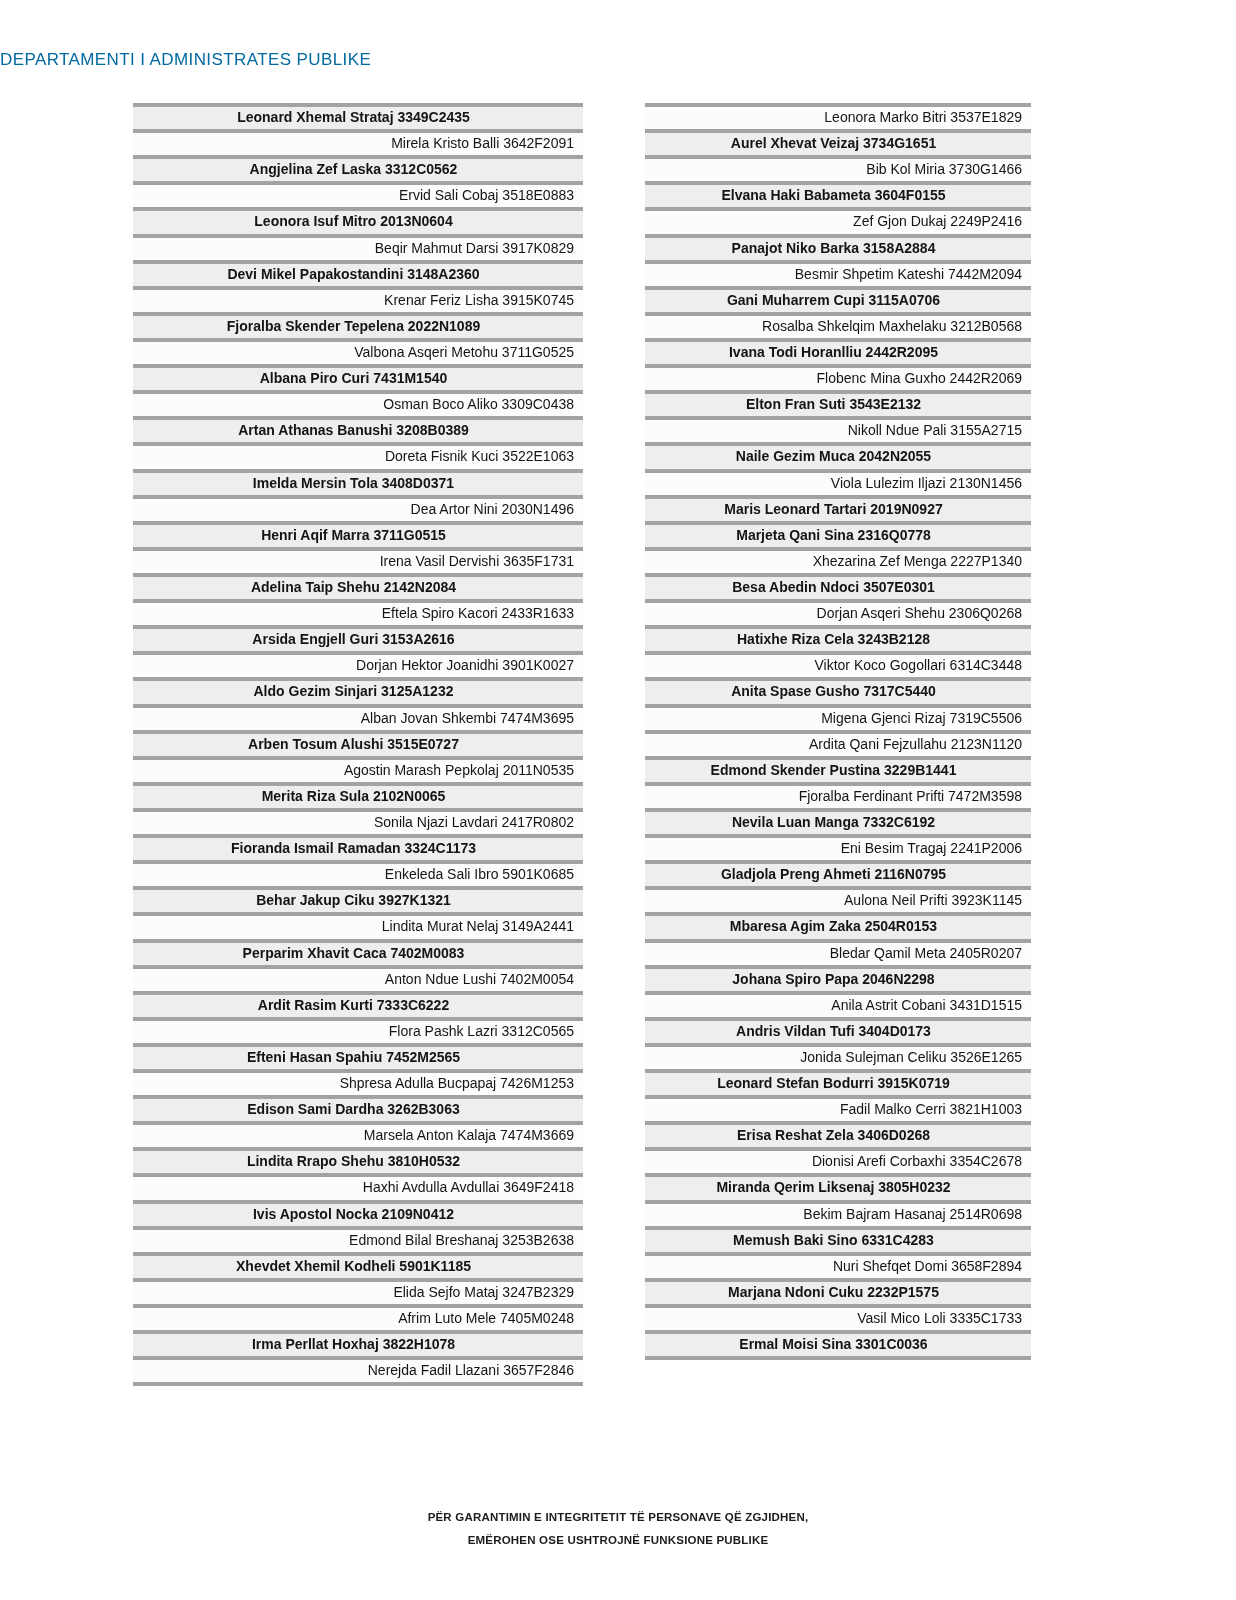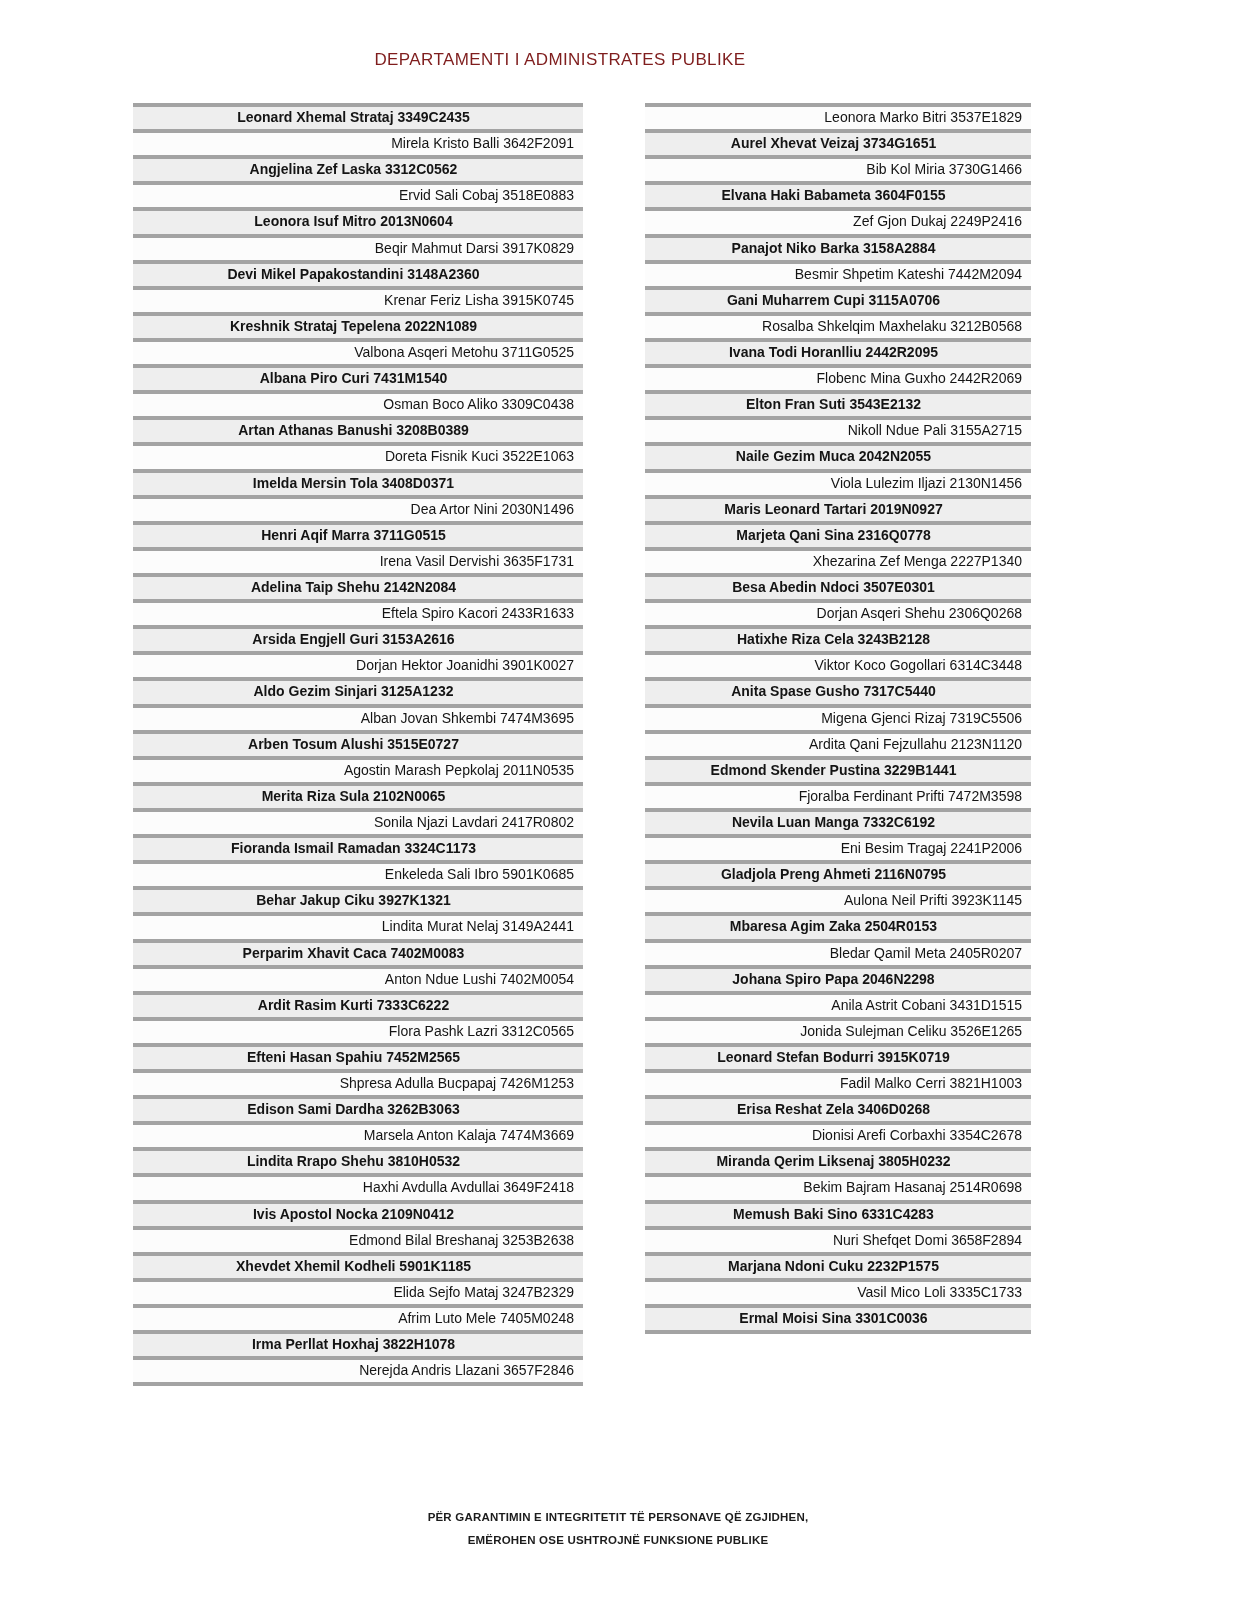--- a/index.html
+++ b/index.html
@@ -13,24 +13,24 @@
     height: 1600px;
     font-family: "Liberation Sans", sans-serif;
     color: var(--text, #1a1a1a);
     overflow: hidden;
   }
   .page-title {
     position: absolute;
     top: 50px;
     left: 0;
     width: 1120px;
-    text-align: center;
+    text-align: left;
     font-size: 17px;
     letter-spacing: 0.4px;
-    color: #7f1d1d;
+    color: #0369a1;
     white-space: nowrap;
   }
   .name-column {
     position: absolute;
     top: 103px;
     border-bottom: 4px solid var(--divider, #a3a3a3);
   }
   .col-left  { left: 133px; width: 450px; }
   .col-right { left: 645px; width: 386px; }
   .row {
@@ -66,21 +66,21 @@
 
 <div class="name-column col-left">
     <div class="row shaded">Leonard Xhemal Strataj 3349C2435</div>
     <div class="row plain">Mirela Kristo Balli 3642F2091</div>
     <div class="row shaded">Angjelina Zef Laska 3312C0562</div>
     <div class="row plain">Ervid Sali Cobaj 3518E0883</div>
     <div class="row shaded">Leonora Isuf Mitro 2013N0604</div>
     <div class="row plain">Beqir Mahmut Darsi 3917K0829</div>
     <div class="row shaded">Devi Mikel Papakostandini 3148A2360</div>
     <div class="row plain">Krenar Feriz Lisha 3915K0745</div>
-    <div class="row shaded">Kreshnik Strataj Tepelena 2022N1089</div>
+    <div class="row shaded">Fjoralba Skender Tepelena 2022N1089</div>
     <div class="row plain">Valbona Asqeri Metohu 3711G0525</div>
     <div class="row shaded">Albana Piro Curi 7431M1540</div>
     <div class="row plain">Osman Boco Aliko 3309C0438</div>
     <div class="row shaded">Artan Athanas Banushi 3208B0389</div>
     <div class="row plain">Doreta Fisnik Kuci 3522E1063</div>
     <div class="row shaded">Imelda Mersin Tola 3408D0371</div>
     <div class="row plain">Dea Artor Nini 2030N1496</div>
     <div class="row shaded">Henri Aqif Marra 3711G0515</div>
     <div class="row plain">Irena Vasil Dervishi 3635F1731</div>
     <div class="row shaded">Adelina Taip Shehu 2142N2084</div>
@@ -106,21 +106,21 @@
     <div class="row shaded">Edison Sami Dardha 3262B3063</div>
     <div class="row plain">Marsela Anton Kalaja 7474M3669</div>
     <div class="row shaded">Lindita Rrapo Shehu 3810H0532</div>
     <div class="row plain">Haxhi Avdulla Avdullai 3649F2418</div>
     <div class="row shaded">Ivis Apostol Nocka 2109N0412</div>
     <div class="row plain">Edmond Bilal Breshanaj 3253B2638</div>
     <div class="row shaded">Xhevdet Xhemil Kodheli 5901K1185</div>
     <div class="row plain">Elida Sejfo Mataj 3247B2329</div>
     <div class="row plain">Afrim Luto Mele 7405M0248</div>
     <div class="row shaded">Irma Perllat Hoxhaj 3822H1078</div>
-    <div class="row plain">Nerejda Andris Llazani 3657F2846</div>
+    <div class="row plain">Nerejda Fadil Llazani 3657F2846</div>
   </div>
 
 <div class="name-column col-right">
     <div class="row plain">Leonora Marko Bitri 3537E1829</div>
     <div class="row shaded">Aurel Xhevat Veizaj 3734G1651</div>
     <div class="row plain">Bib Kol Miria 3730G1466</div>
     <div class="row shaded">Elvana Haki Babameta 3604F0155</div>
     <div class="row plain">Zef Gjon Dukaj 2249P2416</div>
     <div class="row shaded">Panajot Niko Barka 3158A2884</div>
     <div class="row plain">Besmir Shpetim Kateshi 7442M2094</div>
@@ -145,20 +145,21 @@
     <div class="row shaded">Edmond Skender Pustina 3229B1441</div>
     <div class="row plain">Fjoralba Ferdinant Prifti 7472M3598</div>
     <div class="row shaded">Nevila Luan Manga 7332C6192</div>
     <div class="row plain">Eni Besim Tragaj 2241P2006</div>
     <div class="row shaded">Gladjola Preng Ahmeti 2116N0795</div>
     <div class="row plain">Aulona Neil Prifti 3923K1145</div>
     <div class="row shaded">Mbaresa Agim Zaka 2504R0153</div>
     <div class="row plain">Bledar Qamil Meta 2405R0207</div>
     <div class="row shaded">Johana Spiro Papa 2046N2298</div>
     <div class="row plain">Anila Astrit Cobani 3431D1515</div>
+    <div class="row shaded">Andris Vildan Tufi 3404D0173</div>
     <div class="row plain">Jonida Sulejman Celiku 3526E1265</div>
     <div class="row shaded">Leonard Stefan Bodurri 3915K0719</div>
     <div class="row plain">Fadil Malko Cerri 3821H1003</div>
     <div class="row shaded">Erisa Reshat Zela 3406D0268</div>
     <div class="row plain">Dionisi Arefi Corbaxhi 3354C2678</div>
     <div class="row shaded">Miranda Qerim Liksenaj 3805H0232</div>
     <div class="row plain">Bekim Bajram Hasanaj 2514R0698</div>
     <div class="row shaded">Memush Baki Sino 6331C4283</div>
     <div class="row plain">Nuri Shefqet Domi 3658F2894</div>
     <div class="row shaded">Marjana Ndoni Cuku 2232P1575</div>

